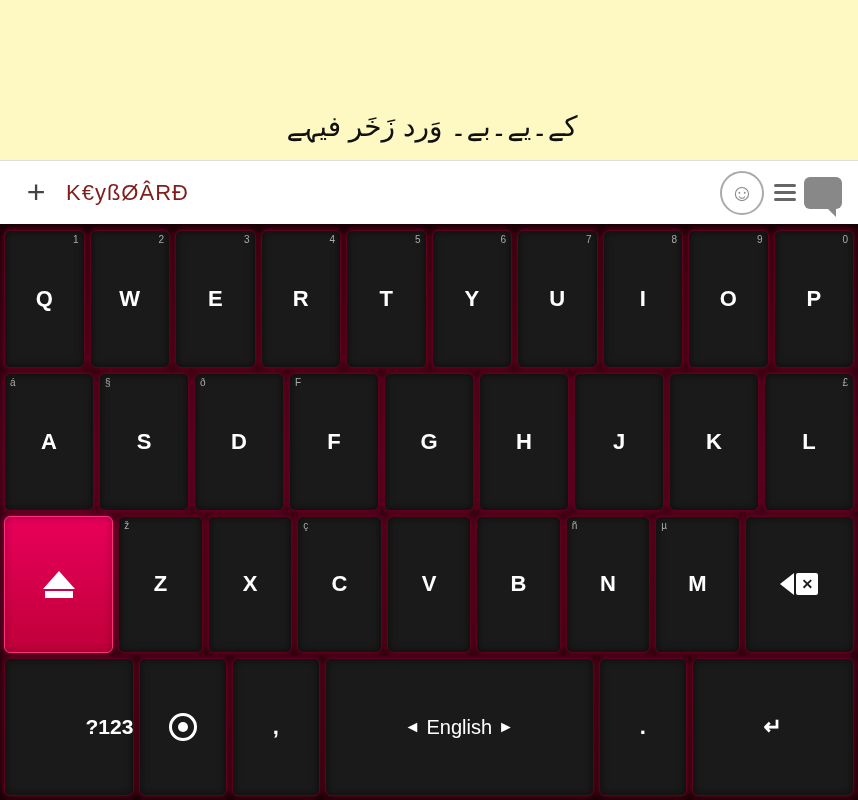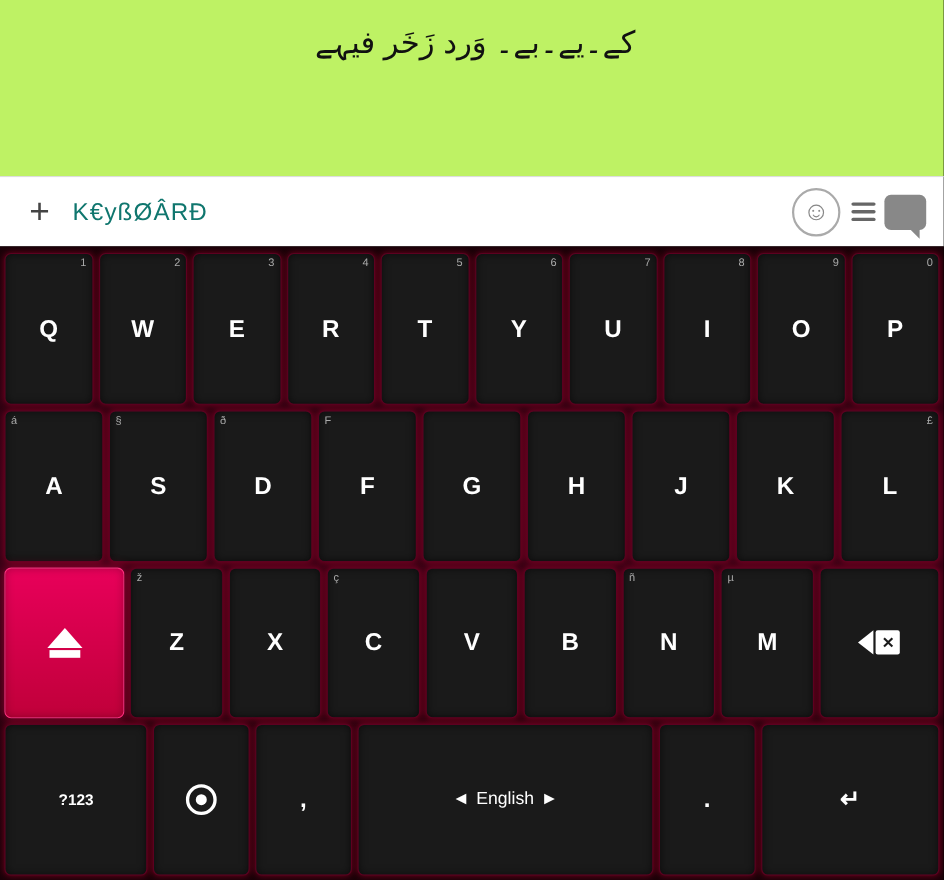--- a/index.html
+++ b/index.html
@@ -9,27 +9,27 @@
       height: 800px;
       overflow: hidden;
       background: #000;
       font-family: sans-serif;
       display: flex;
       flex-direction: column;
     }
 
     
     #urdu-area {
-      background: #bef264;
+      background: #fef9c3;
       padding: 18px 20px 12px 26px;
       text-align: center;
       min-height: 160px;
       display: flex;
       flex-direction: column;
-      justify-content: space-between;
+      justify-content: flex-end;
     }
 
     #urdu-line1, #urdu-line2 {
       font-size: 28px;
       direction: rtl;
       unicode-bidi: bidi-override;
       color: #111;
       line-height: 1.5;
     }
 
@@ -50,21 +50,21 @@
       color: #444;
       width: 40px;
       text-align: center;
     }
 
     #text-input {
       flex: 1;
       font-size: 22px;
       border: none;
       outline: none;
-      color: #0f766e;
+      color: #7f1d1d;
       background: transparent;
       letter-spacing: 1px;
     }
 
     #emoji-icon {
       width: 44px;
       height: 44px;
       border-radius: 50%;
       border: 2px solid #aaa;
       display: flex;
@@ -220,21 +220,22 @@
 
     .bs-x {
       color: #1a1a1a;
       font-size: 14px;
       font-weight: bold;
     }
 
     
     .key-num {
       flex: 1.2;
-      font-size: 14px;
+      font-size: 21px;
+      justify-content: flex-end;
     }
 
     .key-settings {
       flex: 0.8;
     }
 
     .key-comma {
       flex: 0.8;
     }
 
@@ -251,21 +252,21 @@
       flex: 1.5;
     }
 
     .lang-arrows {
       display: flex;
       align-items: center;
       gap: 6px;
     }
 
     .lang-label {
-      font-size: 16px;
+      font-size: 20px;
       font-weight: normal;
     }
 
     .enter-icon {
       font-size: 22px;
     }
 
     
     .settings-circle {
       width: 28px;

